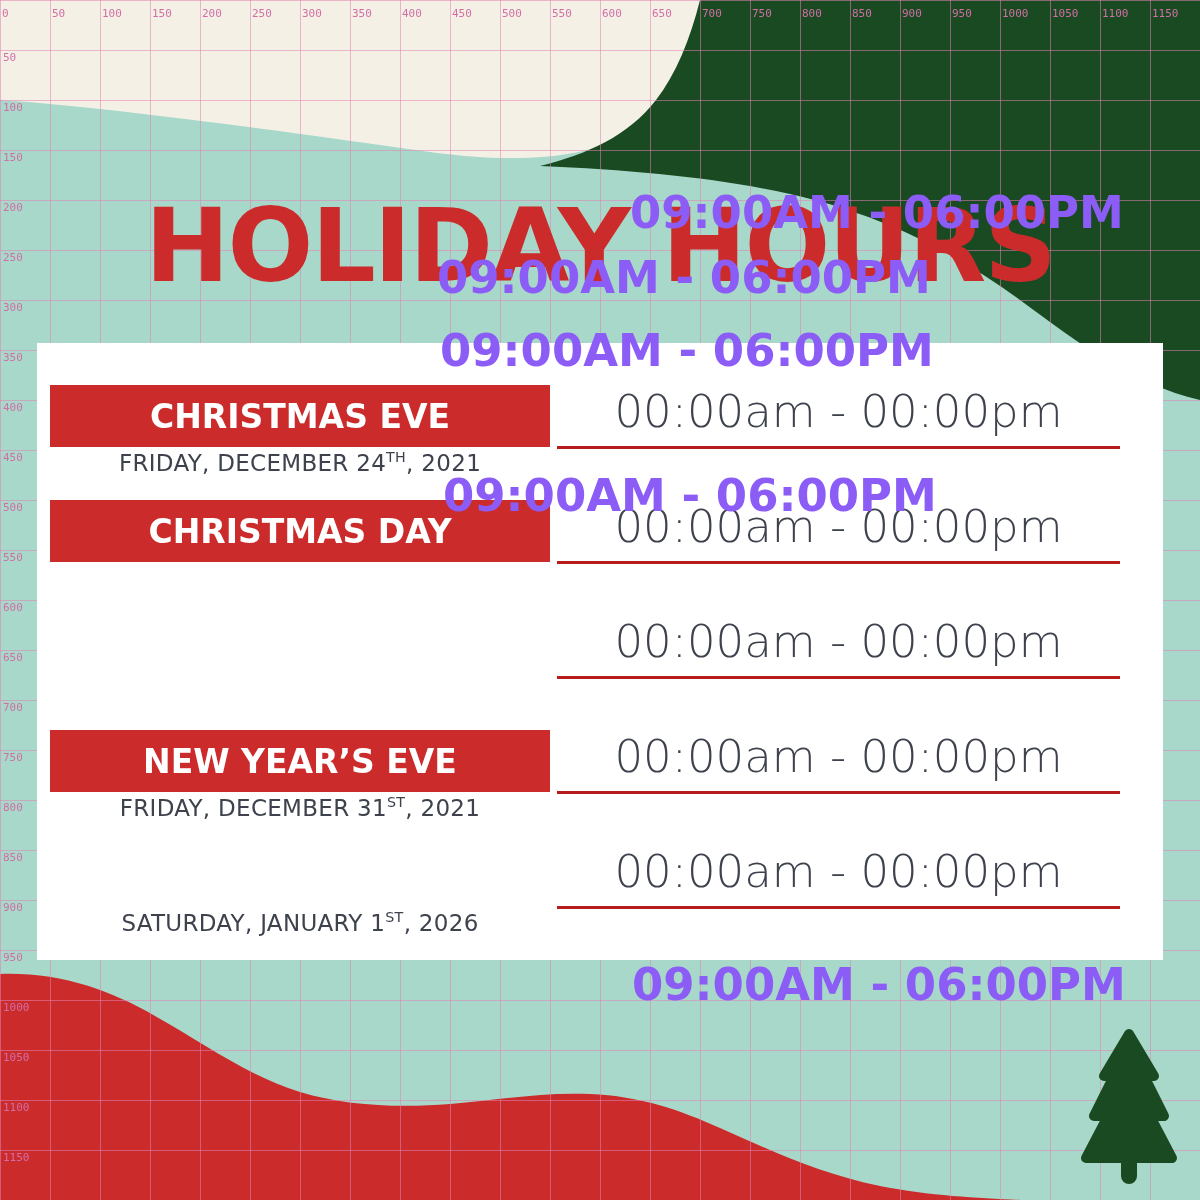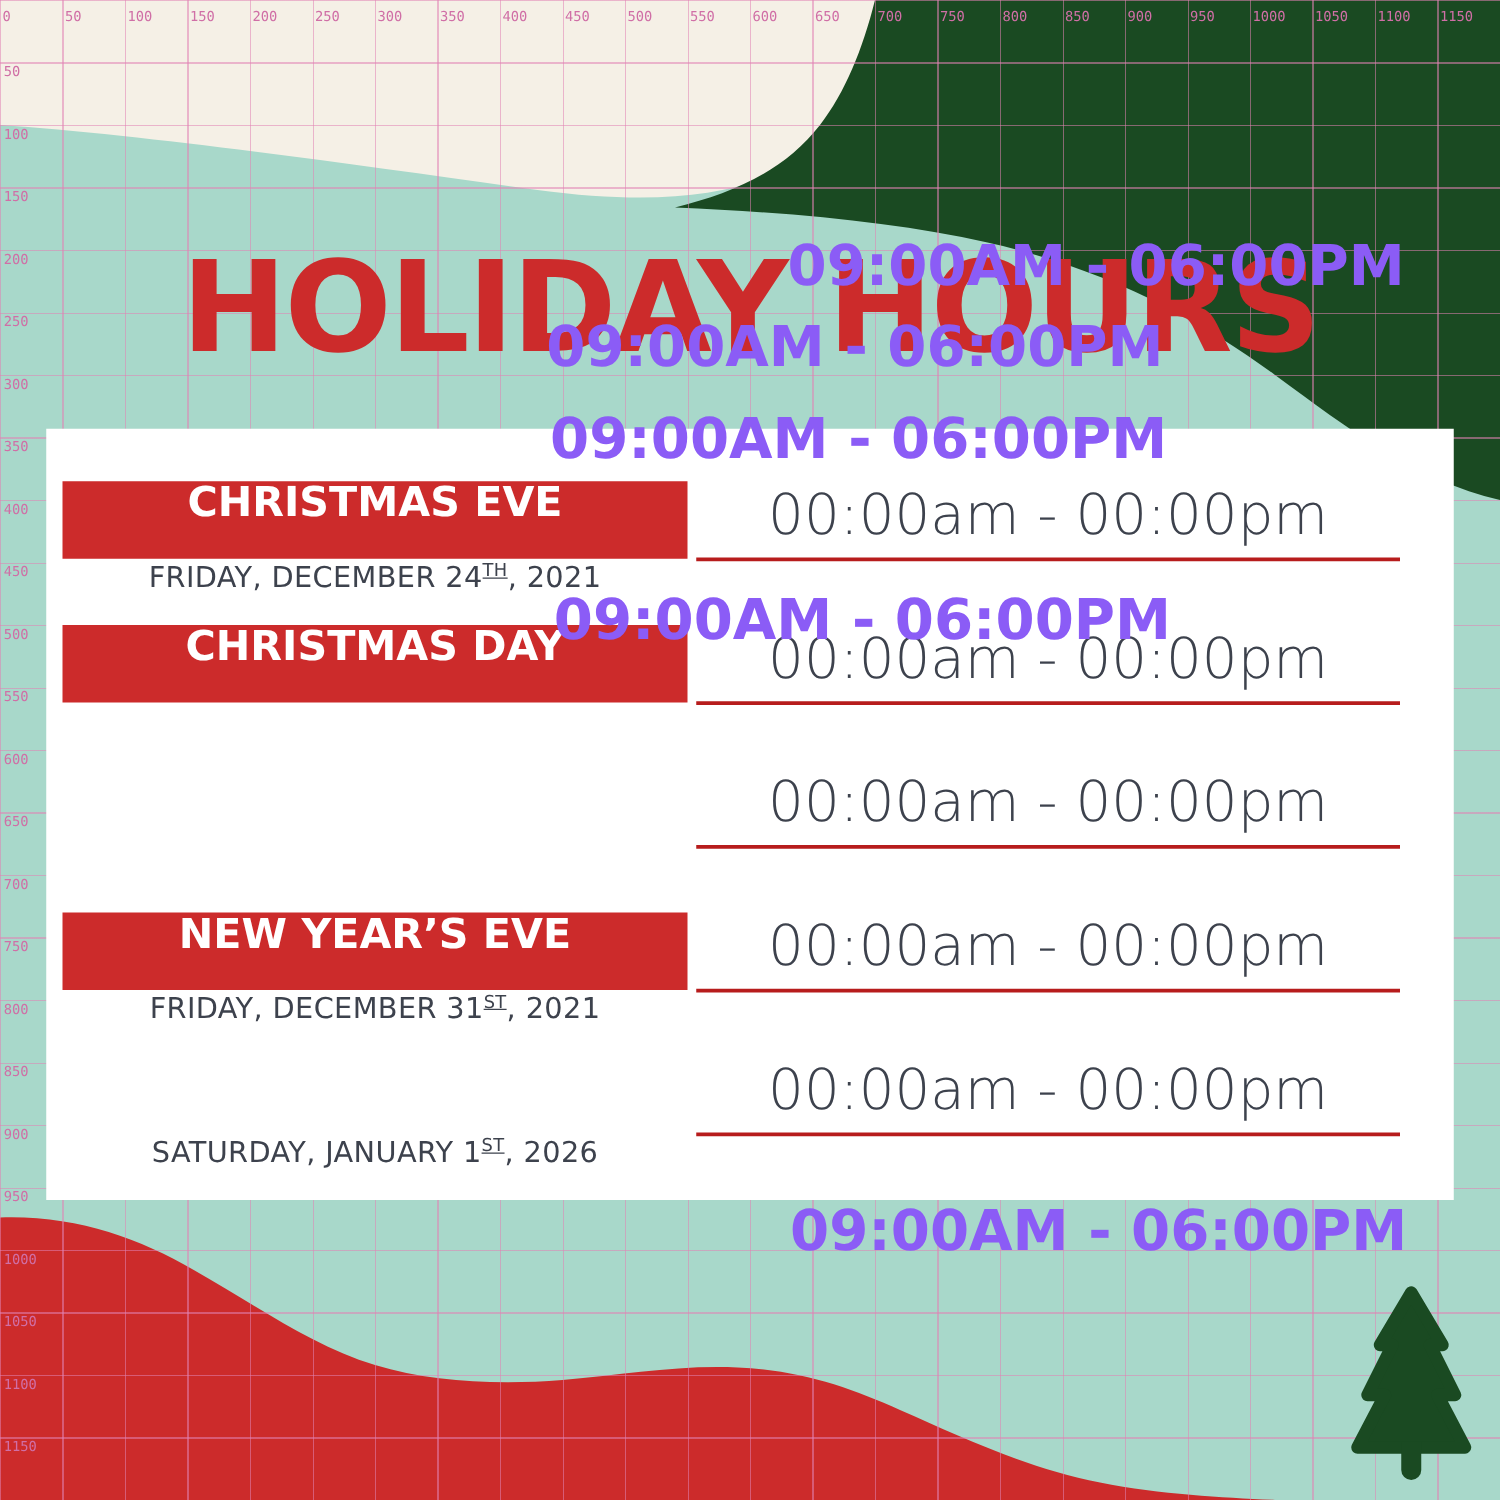--- a/index.html
+++ b/index.html
@@ -93,21 +93,21 @@
   .r2 { top:272px; }
   .r3 { top:387px; }
   .r4 { top:502px; }
 
   .banner {
     position:absolute;
     left:13px; top:0;
     width:500px; height:62px;
     background:#CC2B2B;
     display:flex;
-    align-items:flex-start;
+    align-items:center;
     justify-content:center;
   }
   .banner-label {
     font-family:"DejaVu Sans", sans-serif;
     font-weight:bold;
     font-size:33px;
     color:#FFFFFF;
     letter-spacing:0px;
     line-height:1;
     white-space:nowrap;
@@ -117,21 +117,21 @@
     left:13px; top:64px;
     width:500px;
     text-align:center;
     font-family:"DejaVu Sans", sans-serif;
     font-weight:400;
     font-size:23px;
     color:#3D424D;
     letter-spacing:0.3px;
     white-space:nowrap;
   }
-  .date sup { font-size:0.62em; vertical-align:super;text-decoration:underline; }
+  .date sup { font-size:0.62em; vertical-align:super; }
 
   .hours-cell {
     position:absolute;
     left:520px; top:-2px;
     width:563px;
     text-align:center;
   }
   .hours-text {
     font-family:"DejaVu Sans", sans-serif;
     font-weight:300;

